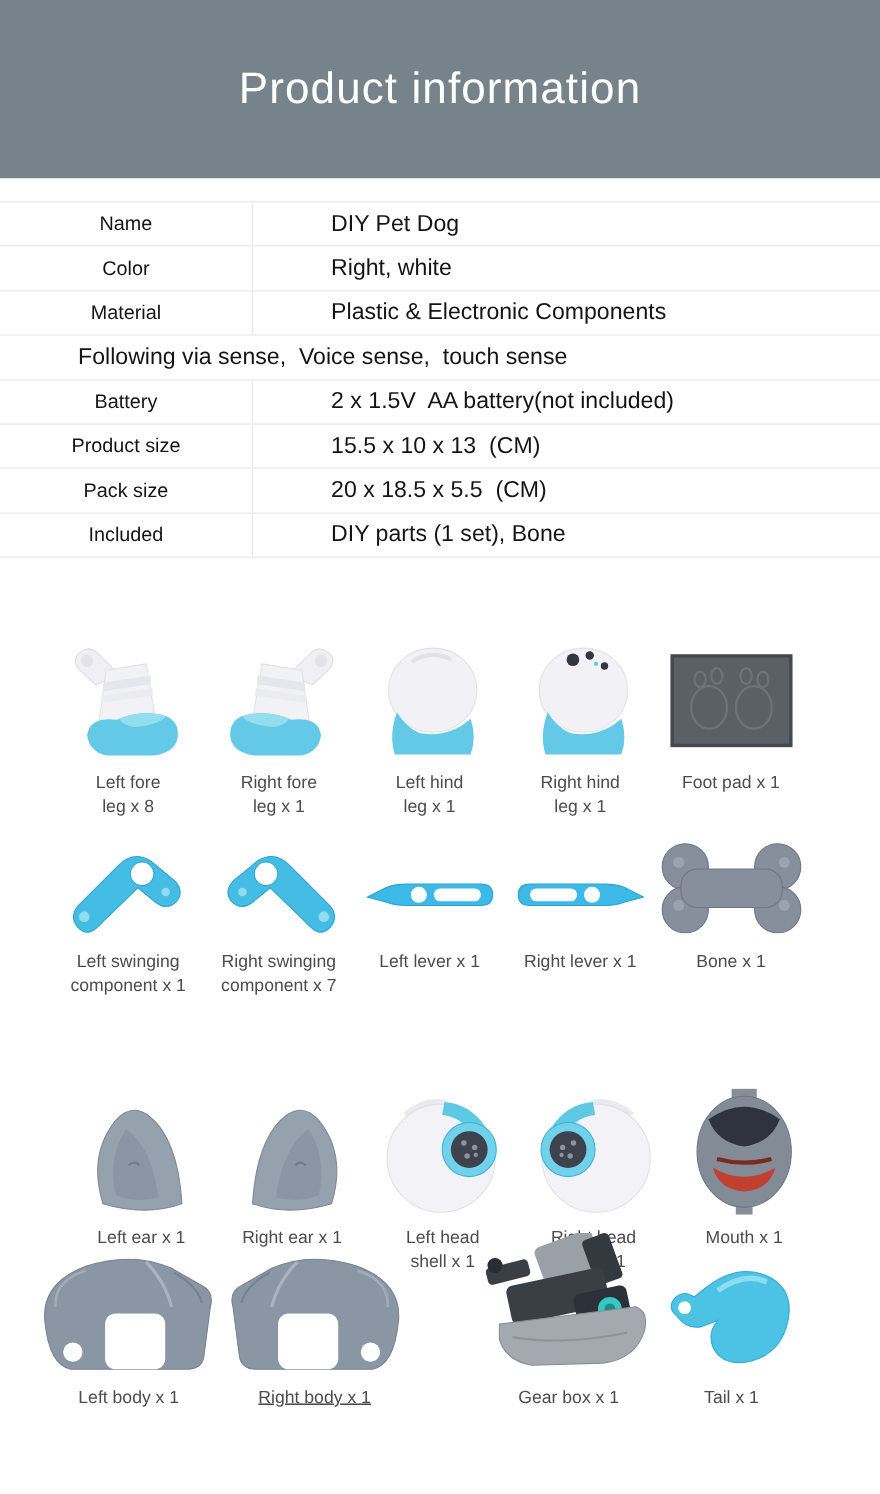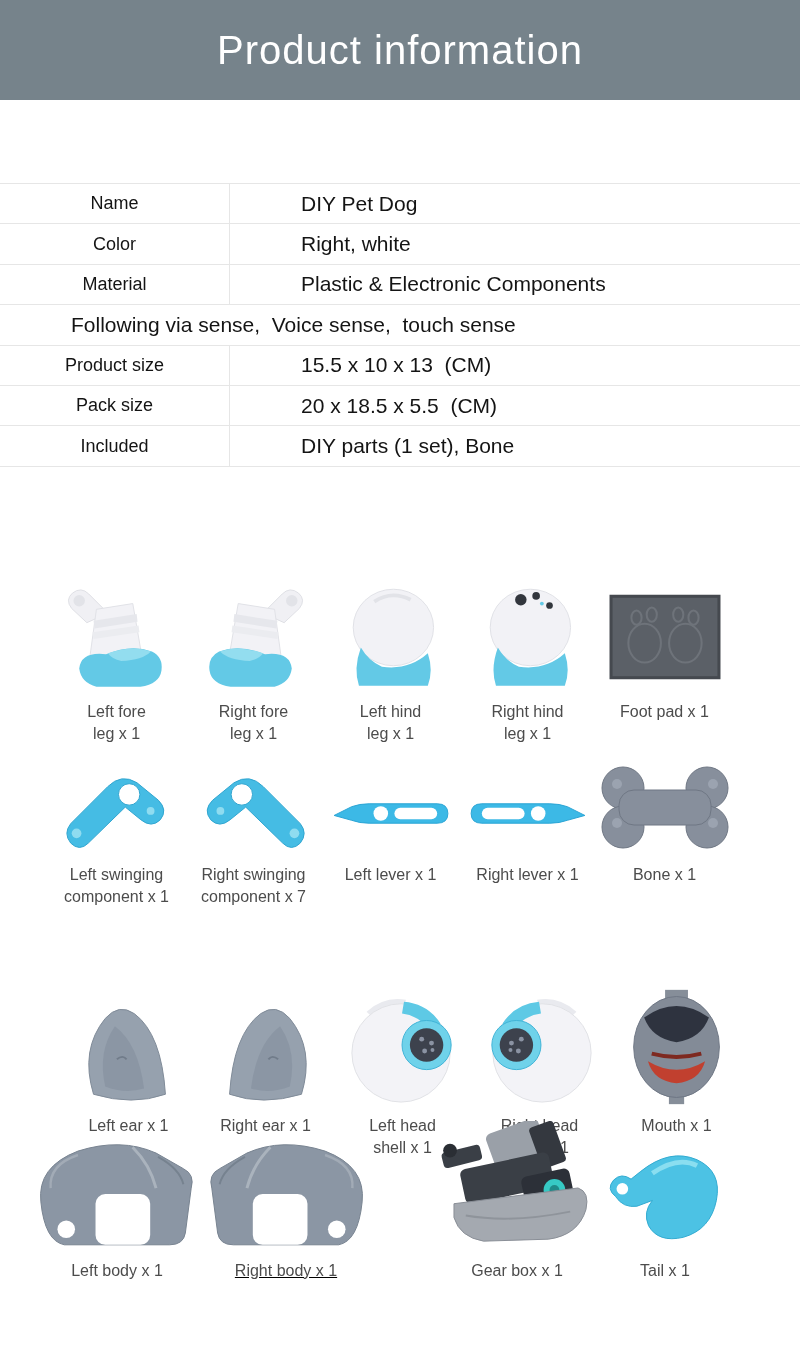--- a/index.html
+++ b/index.html
@@ -1,20 +1,20 @@
 <!DOCTYPE html>
 <html><head>
 <meta charset="utf-8">
 <style>
   html,body{margin:0;padding:0;background:#fff;}
   .page{position:relative;width:800px;height:1358px;background:#ffffff;overflow:hidden;
         font-family:"Liberation Sans", sans-serif;}
 
   
-  .header{position:absolute;top:0;left:0;width:800px;height:100px;background:#76838B;
+  .header{position:absolute;top:0;left:0;width:800px;height:162px;background:#76838B;
           display:flex;align-items:center;justify-content:center;}
   .header .title{color:#ffffff;font-size:40px;font-weight:400;letter-spacing:1px;}
 
   
   .spec-table{position:absolute;top:183px;left:0;width:800px;border-top:1px solid #e6e6e6;}
   .spec-row{display:flex;height:39.4px;border-bottom:1px solid #e6e6e6;}
   .spec-label{width:229px;border-right:1px solid #e6e6e6;display:flex;align-items:center;
               justify-content:center;font-size:18px;color:#141414;}
   .spec-value{flex:1;display:flex;align-items:center;padding-left:71px;font-size:21px;
               color:#141414;white-space:pre-wrap;}
@@ -55,20 +55,24 @@
       <div class="spec-value">Right, white</div>
     </div>
     <div class="spec-row">
       <div class="spec-label">Material</div>
       <div class="spec-value">Plastic &amp; Electronic Components</div>
     </div>
     <div class="spec-row">
       <div class="spec-value">Following via sense,  Voice sense,  touch sense</div>
     </div>
     <div class="spec-row">
+      <div class="spec-label">Battery</div>
+      <div class="spec-value">2 x 1.5V  AA battery(not included)</div>
+    </div>
+    <div class="spec-row">
       <div class="spec-label">Product size</div>
       <div class="spec-value">15.5 x 10 x 13  (CM)</div>
     </div>
     <div class="spec-row">
       <div class="spec-label">Pack size</div>
       <div class="spec-value">20 x 18.5 x 5.5  (CM)</div>
     </div>
     <div class="spec-row">
       <div class="spec-label">Included</div>
       <div class="spec-value">DIY parts (1 set), Bone</div>
@@ -82,21 +86,21 @@
           <path d="M48 30 L28 10 Q20 2 11 9 Q3 16 10 25 L26 40 Z" fill="#f0f0f4" stroke="#dddee4"></path>
           <circle cx="18" cy="17" r="6" fill="#e2e3e8"></circle>
           <polygon points="36,26 74,20 84,78 28,84" fill="#f2f2f6" stroke="#e0e1e6"></polygon>
           <polygon points="33,38 78,31 79,39 34,46" fill="#e6e7ec"></polygon>
           <polygon points="32,50 80,43 81,50 33,57" fill="#ebecf0"></polygon>
           <path d="M18 88 Q20 70 46 73 Q72 62 94 70 Q106 76 104 90 Q102 104 82 107 L36 107 Q20 103 18 88 Z" fill="#63c9e6"></path>
           <path d="M48 72 Q74 63 93 70 Q84 79 62 80 Q52 78 48 72 Z" fill="#93ddef"></path>
         </svg>
       </div>
       <div class="part-label">Left fore
-leg x 1</div>
+leg x 8</div>
     </div>
     <div class="part">
       <div class="part-img">
         <svg class="flip" viewBox="0 0 115 112" width="110" height="108">
           <path d="M48 30 L28 10 Q20 2 11 9 Q3 16 10 25 L26 40 Z" fill="#f0f0f4" stroke="#dddee4"></path>
           <circle cx="18" cy="17" r="6" fill="#e2e3e8"></circle>
           <polygon points="36,26 74,20 84,78 28,84" fill="#f2f2f6" stroke="#e0e1e6"></polygon>
           <polygon points="33,38 78,31 79,39 34,46" fill="#e6e7ec"></polygon>
           <polygon points="32,50 80,43 81,50 33,57" fill="#ebecf0"></polygon>
           <path d="M18 88 Q20 70 46 73 Q72 62 94 70 Q106 76 104 90 Q102 104 82 107 L36 107 Q20 103 18 88 Z" fill="#63c9e6"></path>

